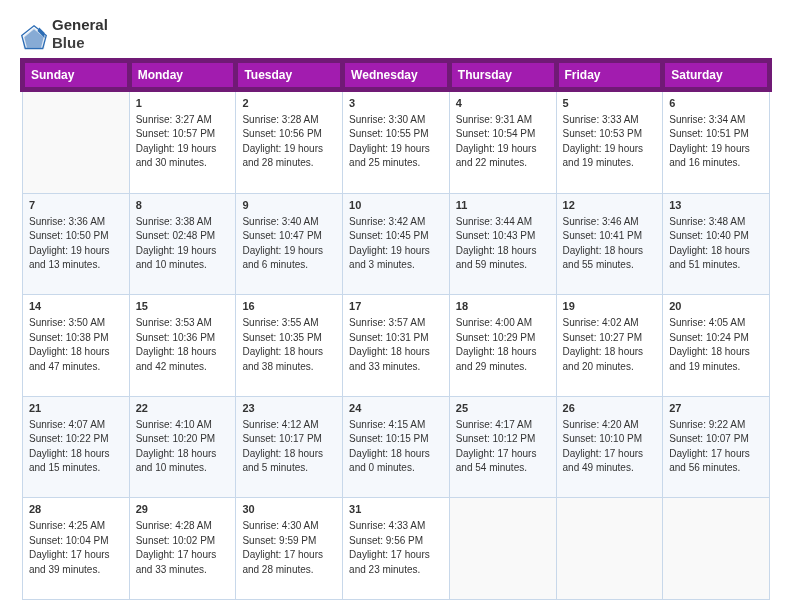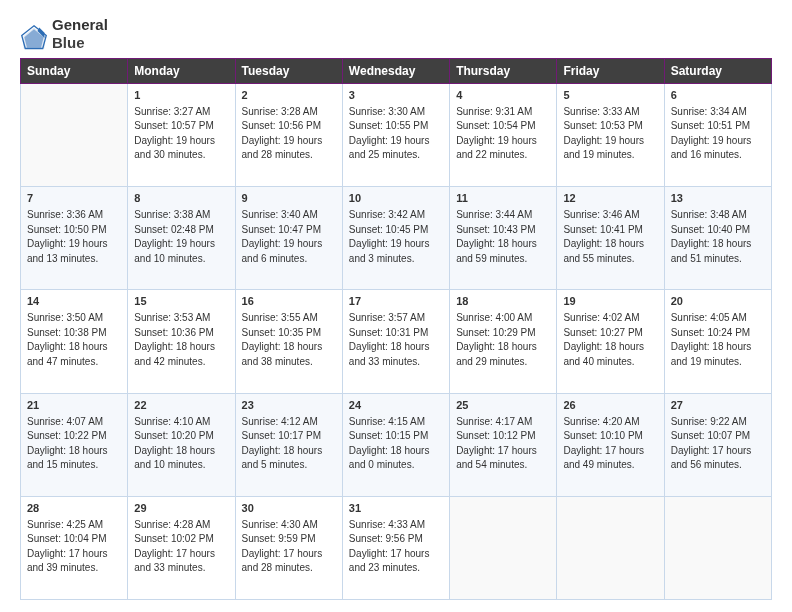--- a/index.html
+++ b/index.html
@@ -51,27 +51,27 @@
     .subtitle {
       font-size: 13px;
       color: #555;
     }
     table {
       width: 100%;
       border-collapse: collapse;
       flex: 1;
     }
     thead tr th {
-      background-color: #404040;
+      background-color: #a21caf;
       color: #fff;
       font-size: 12px;
       font-weight: bold;
       padding: 5px 6px;
       text-align: left;
-      border: 1px solid #701a75;
+      border: 5px solid #701a75;
     }
     tbody tr td {
       border: 1px solid #c8d8ea;
       vertical-align: top;
       padding: 4px 6px;
       font-size: 10px;
       color: #333;
       line-height: 1.45;
       width: calc(100% / 7);
       background: #fff;
@@ -256,21 +256,21 @@
             <div>Sunrise: 4:00 AM</div>
             <div>Sunset: 10:29 PM</div>
             <div>Daylight: 18 hours</div>
             <div>and 29 minutes.</div>
           </td>
           <td>
             <span class="day-num">19</span>
             <div>Sunrise: 4:02 AM</div>
             <div>Sunset: 10:27 PM</div>
             <div>Daylight: 18 hours</div>
-            <div>and 40 minutes.</div>
+            <div>and 20 minutes.</div>
           </td>
           <td>
             <span class="day-num">20</span>
             <div>Sunrise: 4:05 AM</div>
             <div>Sunset: 10:24 PM</div>
             <div>Daylight: 18 hours</div>
             <div>and 19 minutes.</div>
           </td>
         </tr>
         <tr>

